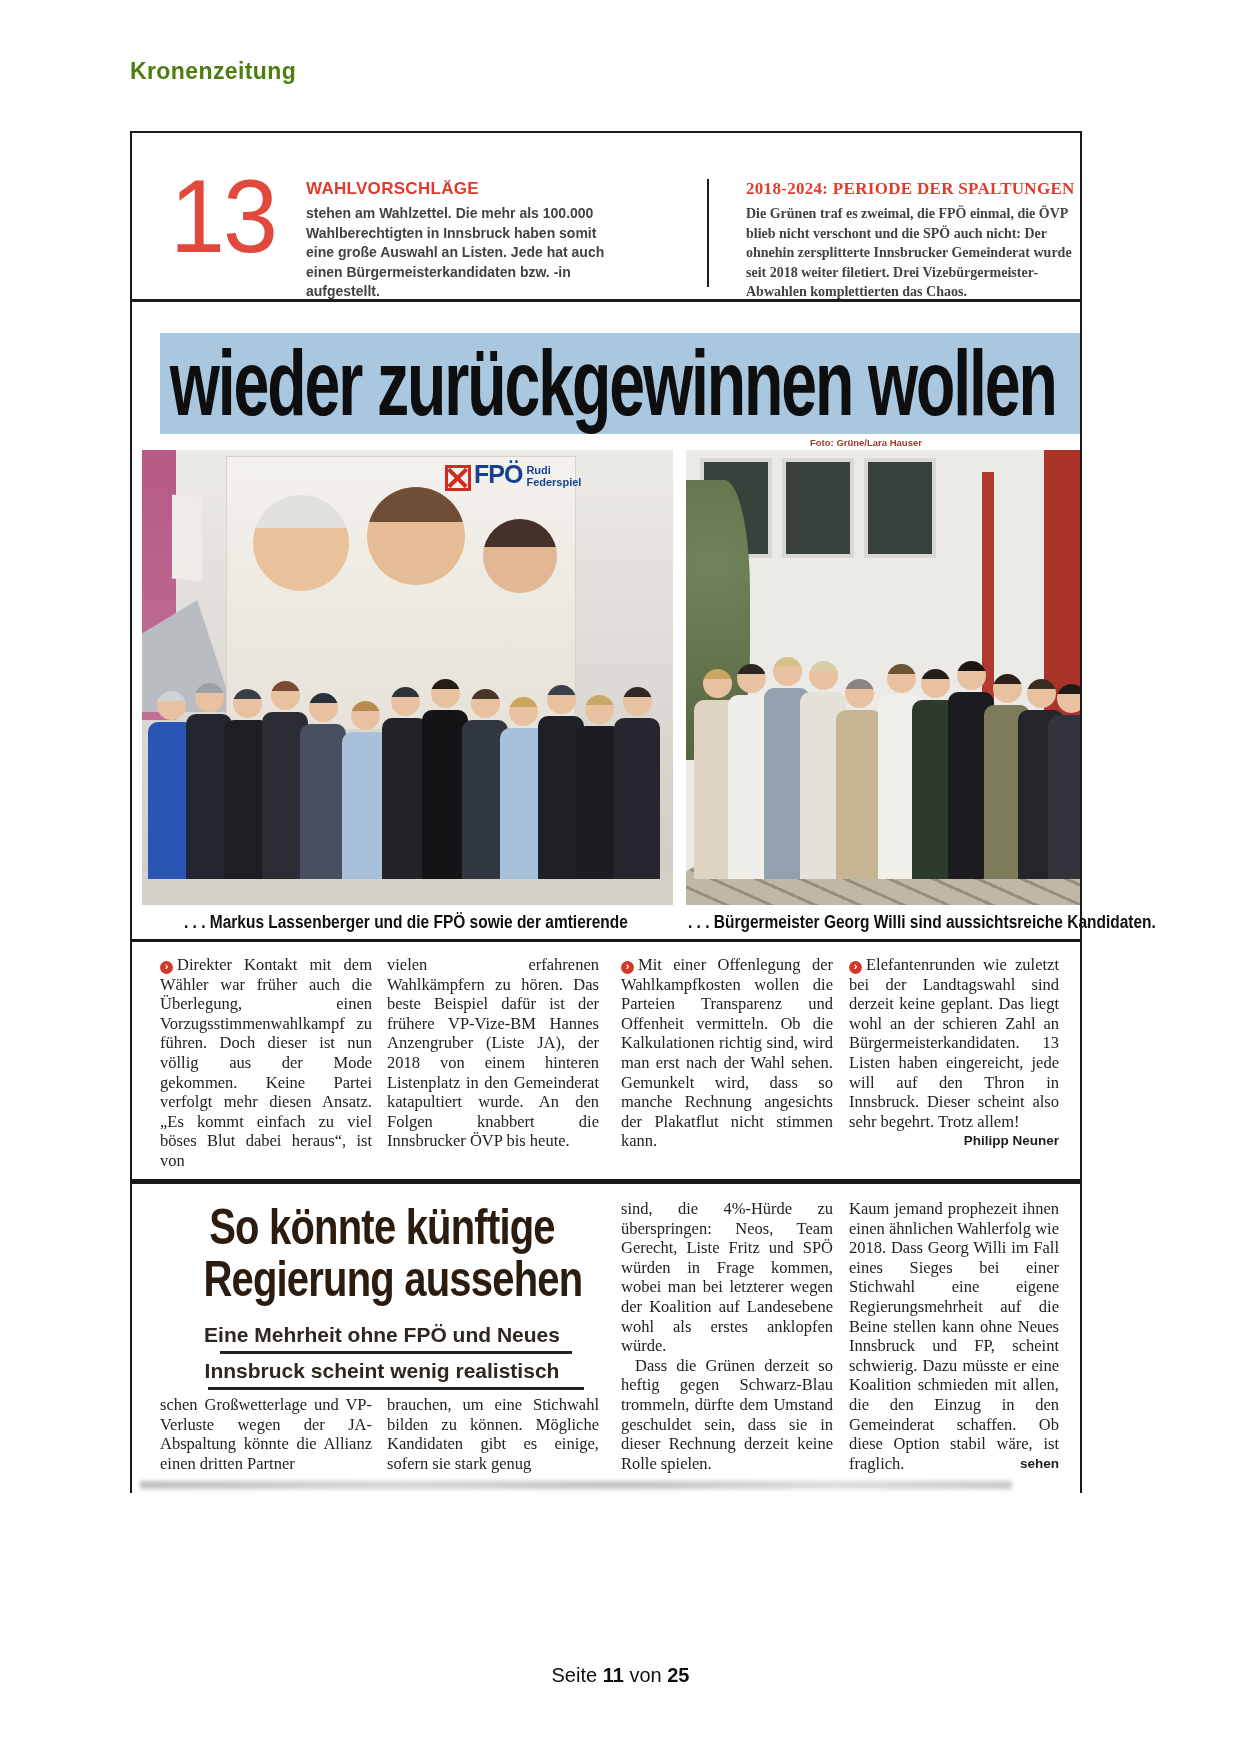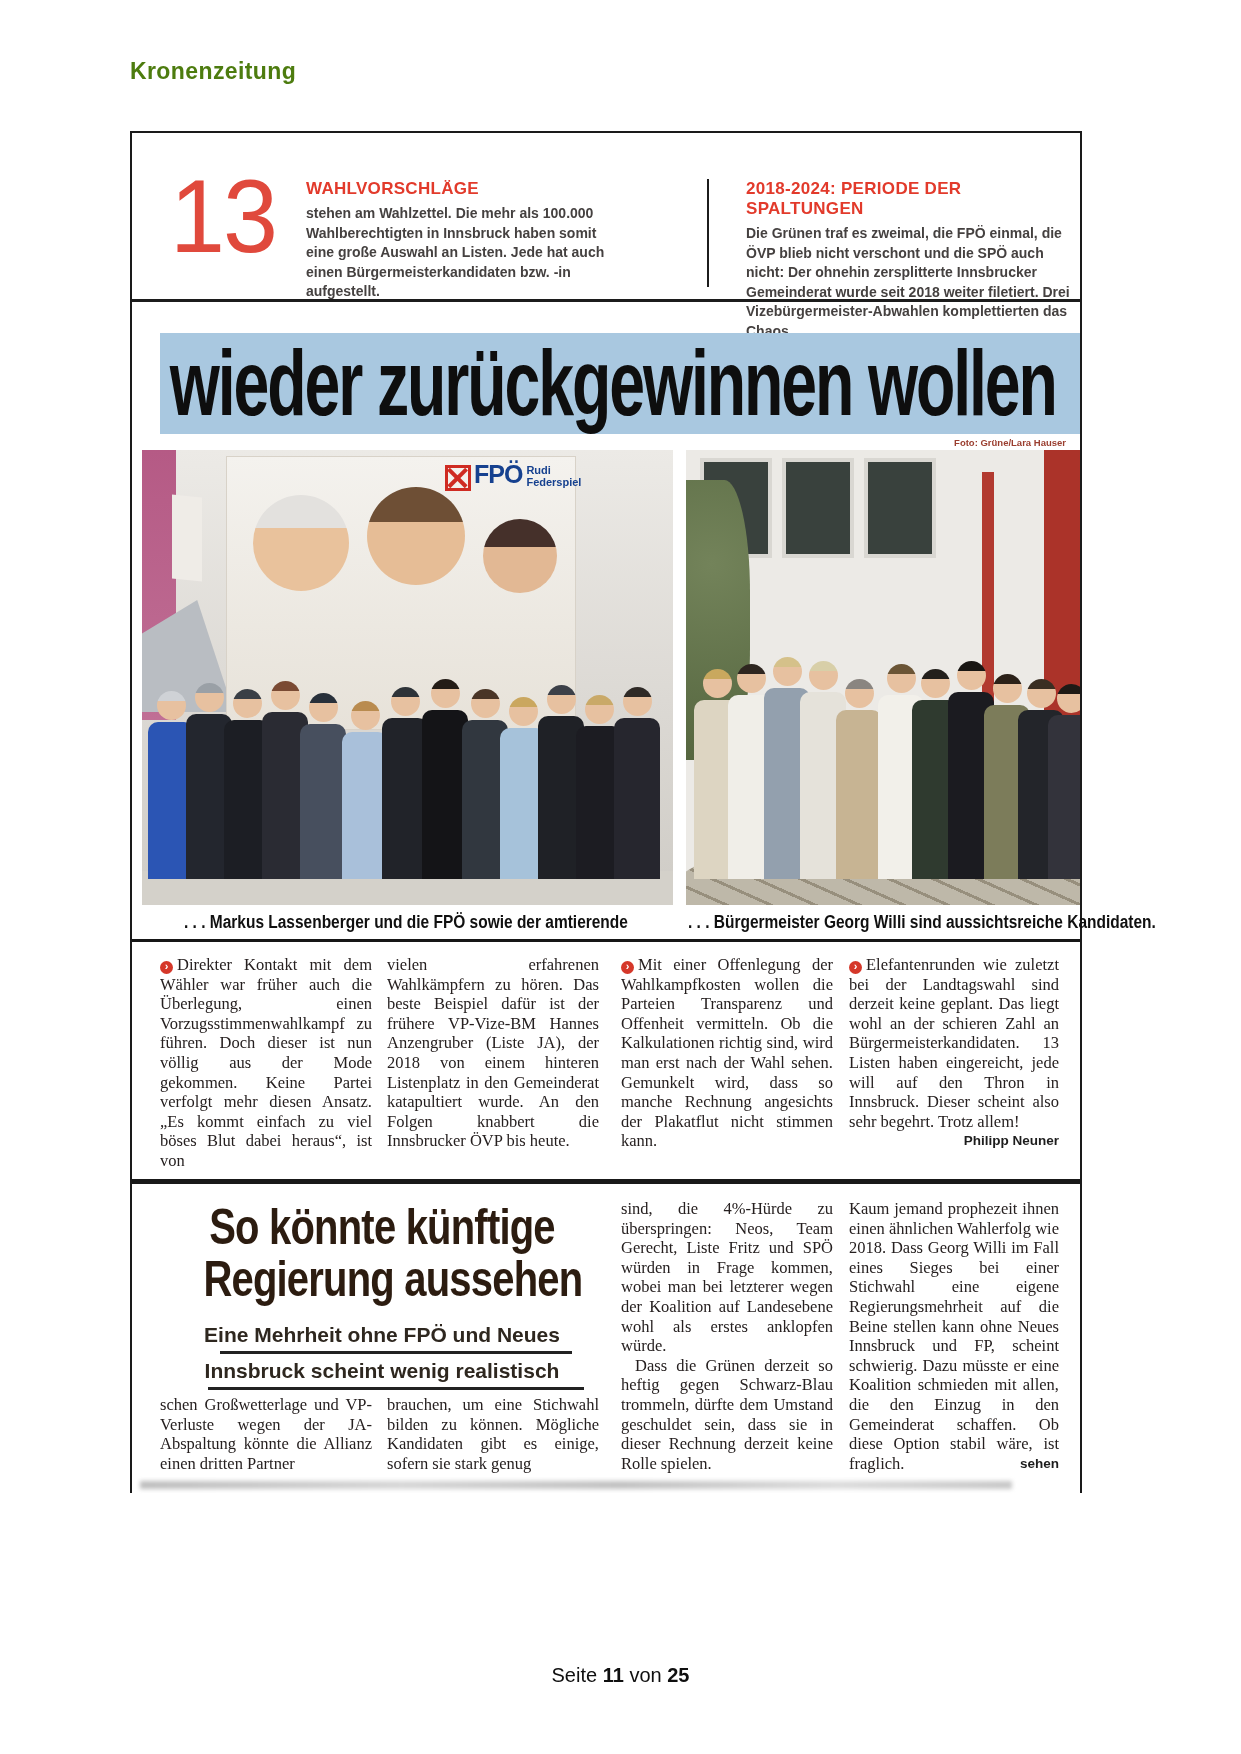--- a/index.html
+++ b/index.html
@@ -12,34 +12,34 @@
 
   
   #frame{left:130px;top:131px;width:948px;height:1360px;border:2px solid #1a1a1a;border-bottom:none;background:#fff;}
 
   
   #num13{left:38px;top:40px;font-size:104px;line-height:86px;font-weight:400;color:#e0493c;
          letter-spacing:-2px;transform:scaleX(.95);transform-origin:left top;}
   .infoblock h3{margin:0;font-size:17px;font-weight:bold;color:#e23a2b;letter-spacing:.3px;}
   .infoblock p{margin:5px 0 0 0;font-size:14px;font-weight:bold;color:#454140;line-height:19.5px;}
   #info-left{left:174px;top:46px;width:318px;}
-  #info-right{left:614px;top:46px;width:330px;}
+  #info-right{left:614px;top:46px;width:330px;font-family:Liberation Serif, serif;}
   #divider-v{left:575px;top:46px;width:2px;height:108px;background:#1c1c1c;}
   #hrule1{left:0;right:0;top:166px;height:2.5px;background:#1c1c1c;}
 
   
   #band{left:28px;top:200px;width:920px;height:101px;background:#a9c8e0;overflow:hidden;}
   #band span{display:inline-block;white-space:nowrap;font-size:92px;font-weight:bold;color:#0e0e0e;
              letter-spacing:-3px;line-height:101px;padding-left:14px;
              transform:scaleX(.70);transform-origin:0 50%;}
 
   
   .credit{font-size:9.5px;font-weight:bold;}
   #credit-l{left:360px;top:312px;width:115px;text-align:right;color:#4c4c4c;margin-top:36px;}
-  #credit-r{left:696px;top:304px;width:238px;text-align:right;color:#9a3d2e;}
+  #credit-r{left:678px;top:304px;width:238px;text-align:left;color:#9a3d2e;}
 
   
   .photo{overflow:hidden;background:#ddd;}
   #photo-l{left:10px;top:317px;width:531px;height:455px;}
   #photo-r{left:554px;top:317px;width:394px;height:455px;}
 
   .fig{position:absolute;bottom:26px;width:46px;z-index:2;}
   .fig .fh{width:29px;height:29px;border-radius:50%;margin:0 auto;}
   .fig .fb{height:calc(100% - 31px);border-radius:10px 10px 0 0;margin-top:2px;}
 

